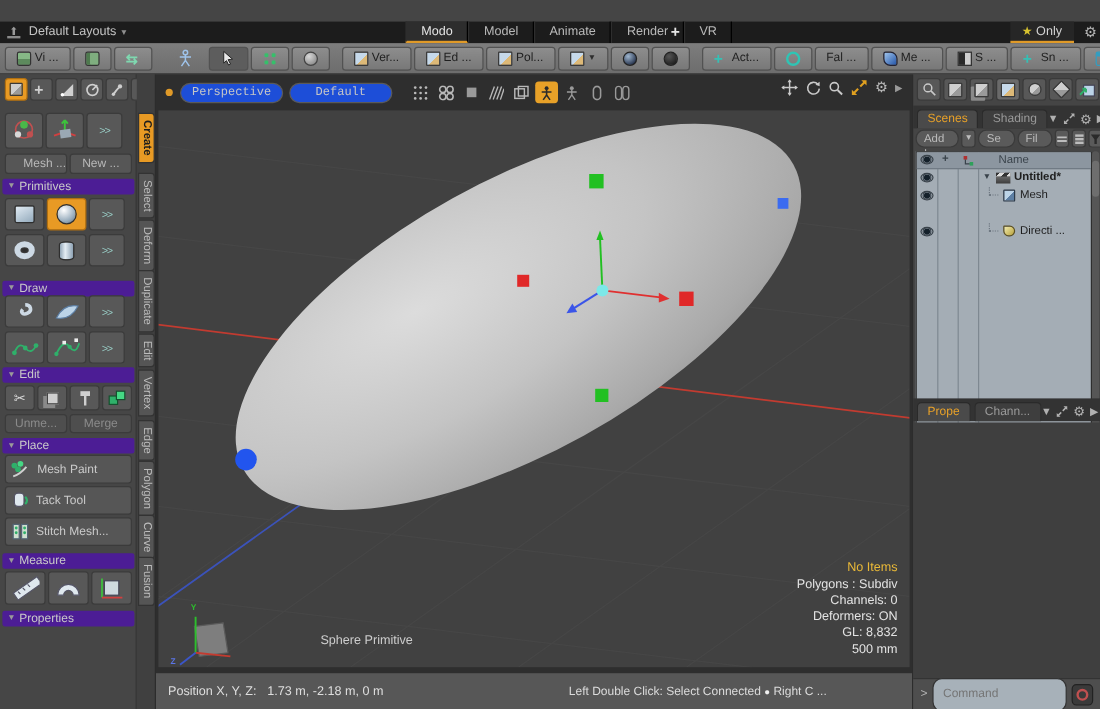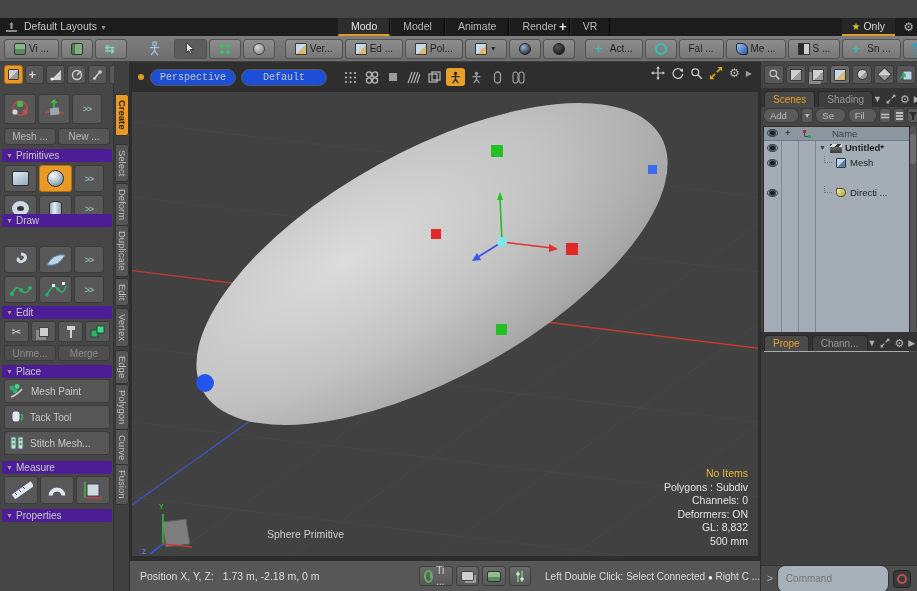--- a/index.html
+++ b/index.html
@@ -337,21 +337,21 @@
             <path d="M12 13 L12 3 M12 3 L9.5 6 M12 3 L14.5 6" stroke="#3cc43c" stroke-width="1.6" fill="none"></path>
             <path d="M12 13 L21 16 M12 13 L3 16" stroke="#d04040" stroke-width="1.6" fill="none"></path>
             <rect x="8" y="11" width="9" height="7" fill="#9aa8b4" transform="rotate(-8 12 14)"></rect>
           </svg>
       </span>
       <span class="tile" style="width:30px;height:30px">
           <span class="more-t">&gt;&gt;</span>
         </span>
     </div>
 
-    <span class="wbtn" style="left:4px;top:66px;width:52px;height:17px;justify-content:center">
+    <span class="wbtn" style="left:4px;top:66px;width:52px;height:17px;justify-content:flex-end">
         <span>Mesh ...</span>
       </span>
     <span class="wbtn" style="left:58px;top:66px;width:52px;height:17px;justify-content:center">
         <span>New ...</span>
       </span>
 
     <div class="shead" style="top:87px"><span class="tri">▼</span><span>Primitives</span></div>
     <div class="srow" style="top:103px;">
       <span class="tile" style="width:33px;height:27px">
           <span class="p-cube"></span>
@@ -368,21 +368,21 @@
           <span class="p-torus"></span>
         </span>
       <span class="tile" style="width:33px;height:27px">
           <span class="p-cyl"></span>
         </span>
       <span class="tile" style="width:30px;height:27px">
           <span class="more-t">&gt;&gt;</span>
         </span>
     </div>
 
-    <div class="shead" style="top:152px"><span class="tri">▼</span><span>Draw</span></div>
+    <div class="shead" style="top:172px"><span class="tri">▼</span><span>Draw</span></div>
     <div class="srow" style="top:184px;">
       <span class="tile" style="width:33px;height:27px">
           <svg width="20" height="20" viewBox="0 0 20 20">
             <path d="M10 4 C15 4 16 9 12 11 C8 13 6 10 8 8" fill="none" stroke="#cdd9e4" stroke-width="3"></path>
           </svg>
         </span>
       <span class="tile" style="width:33px;height:27px">
           <svg width="22" height="18" viewBox="0 0 22 18">
             <path d="M2 14 Q8 2 20 4 Q14 16 2 14 Z" fill="#bcd4e8" stroke="#5d7fa4"></path>
           </svg>
@@ -804,40 +804,20 @@
           <span class="rc"></span>
         </span>
     </div>
   </div>
 
   <div id="statusbar" class="abs">
     <div id="sb-pos">
       <span>Position X, Y, Z:</span>
       <span style="margin-left:6px">1.73 m, -2.18 m, 0 m</span>
     </div>
-    <div id="sb-icons">
-      <span class="sb-btn">
-          <span class="sb-clock"></span>
-          <span>Ti ...</span>
-        </span>
-      <span class="sb-btn">
-          <span class="sb-layers"></span>
-        </span>
-      <span class="sb-btn">
-          <span class="sb-green"></span>
-        </span>
-      <span class="sb-btn">
-          <svg width="12" height="13" viewBox="0 0 12 13">
-            <line x1="4" y1="1" x2="4" y2="12" stroke="#7fc07f" stroke-width="1.6"></line>
-            <line x1="8" y1="1" x2="8" y2="12" stroke="#7fc07f" stroke-width="1.6"></line>
-            <circle cx="4" cy="4" r="1.8" fill="#cfe8cf"></circle>
-            <circle cx="8" cy="9" r="1.8" fill="#cfe8cf"></circle>
-          </svg>
-        </span>
-    </div>
     <div id="sb-hint">
       <span>Left Double Click: Select Connected</span>
       <span class="sep">●</span>
       <span>Right C ...</span>
     </div>
   </div>
 
 </div>
 
 </body></html>

